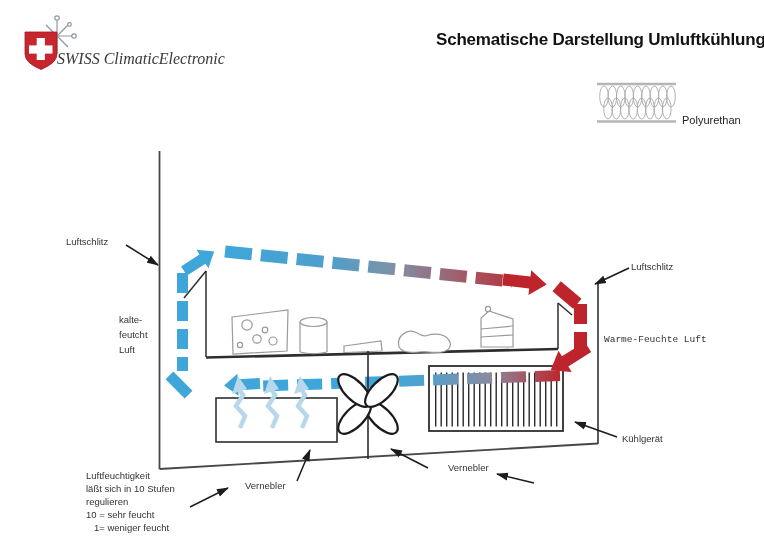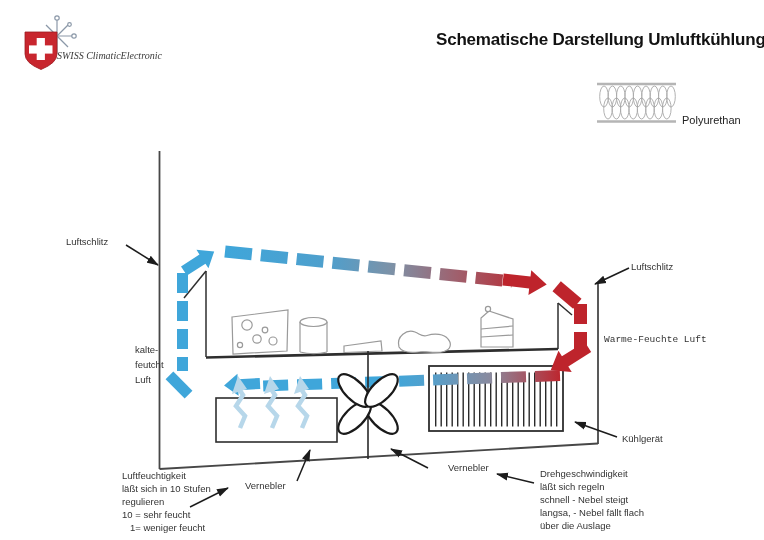--- a/index.html
+++ b/index.html
@@ -2,21 +2,21 @@
 <html><head>
 <meta charset="utf-8">
 <style>
   html,body{margin:0;padding:0;background:#fff;}
   #stage{position:relative;width:764px;height:540px;background:#ffffff;overflow:hidden;
          font-family:"Liberation Sans",sans-serif;}
   #diagram-svg{position:absolute;left:0;top:0;}
   .lbl{position:absolute;font:9.5px "Liberation Sans",sans-serif;color:#333;white-space:pre;line-height:13px;}
   .title{position:absolute;font-family:"Liberation Sans",sans-serif;font-size:17px;font-weight:bold;
          color:#121212;letter-spacing:-0.2px;white-space:pre;}
-  .brand{position:absolute;font-family:"Liberation Serif",serif;font-style:italic;font-size:10px;color:#3a3a3a;white-space:pre;}
+  .brand{position:absolute;font-family:"Liberation Serif",serif;font-style:italic;font-size:16px;color:#3a3a3a;white-space:pre;}
   .legendlbl{position:absolute;font:11px "Liberation Sans",sans-serif;color:#222;white-space:pre;text-align:center;}
   .lh15{line-height:15px;}
 </style>
 </head>
 <body>
 
 <div id="stage">
 
   <svg id="diagram-svg" width="764" height="540" viewBox="0 0 764 540">
     <defs>
@@ -166,32 +166,27 @@
         <rect x="29" y="45.4" width="23.5" height="8.2" fill="#ffffff"></rect>
       </g>
     </g>
   </svg>
 
   <div class="brand" style="left:57px;top:50px;">SWISS ClimaticElectronic</div>
   <div class="title" style="left:436px;top:30px;">Schematische Darstellung Umluftkühlung</div>
   <div class="legendlbl" style="left:682px;top:114px;">Polyurethan</div>
 
   <div class="lbl" style="left:66px;top:235px;">Luftschlitz</div>
-  <div class="lbl lh15" style="left:135px;top:312px;margin-top:30px;">kalte-
+  <div class="lbl lh15" style="left:119px;top:312px;">kalte-
 feutcht
 Luft</div>
   <div class="lbl" style="left:631px;top:260px;">Luftschlitz</div>
   <div class="lbl" style="left:604px;top:333px;font-family:Liberation Mono, monospace;">Warme-Feuchte Luft</div>
   <div class="lbl" style="left:622px;top:432px;">Kühlgerät</div>
   <div class="lbl" style="left:448px;top:461px;">Vernebler</div>
   <div class="lbl" style="left:245px;top:479px;">Vernebler</div>
-  <div class="lbl" style="left:86px;top:469px;margin-left:36px;">Luftfeuchtigkeit
+  <div class="lbl" style="left:86px;top:469px;">Luftfeuchtigkeit
 läßt sich in 10 Stufen
 regulieren
 10 = sehr feucht
    1= weniger feucht</div>
-  <div class="lbl" style="left:540px;top:467px;">Drehgeschwindigkeit
-läßt sich regeln
-schnell - Nebel steigt
-langsa, - Nebel fällt flach
-über die Auslage</div>
 
 </div>
 
 </body></html>

